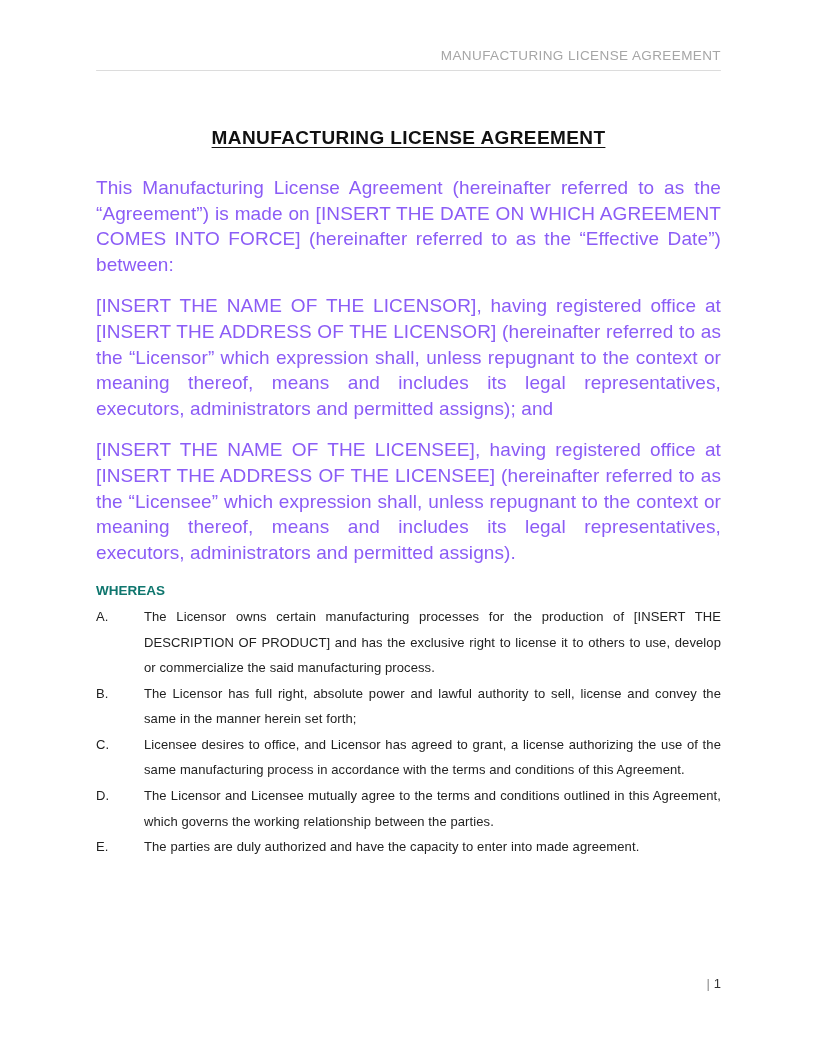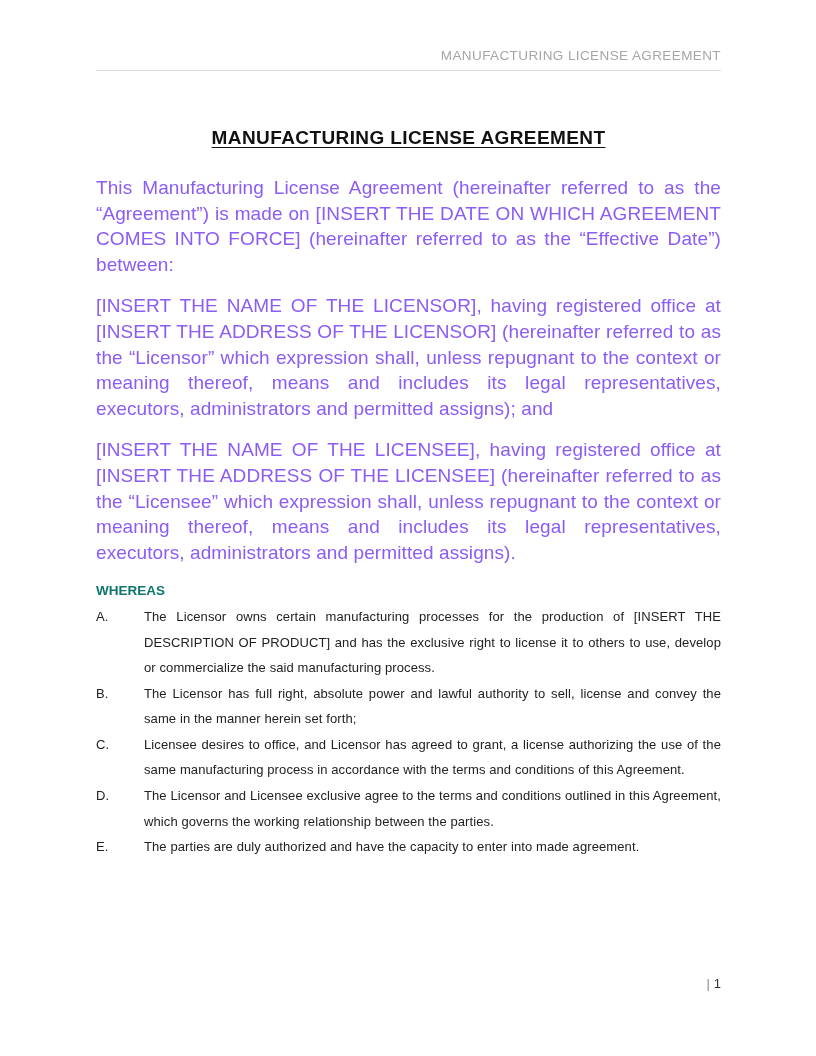--- a/index.html
+++ b/index.html
@@ -127,21 +127,21 @@
         <span class="recital-text">The Licensor has full right, absolute power and lawful authority to sell, license and convey the same in the manner herein set forth;</span>
       </div>
 
       <div class="recital-item">
         <span class="recital-label">C.</span>
         <span class="recital-text">Licensee desires to office, and Licensor has agreed to grant, a license authorizing the use of the same manufacturing process in accordance with the terms and conditions of this Agreement.</span>
       </div>
 
       <div class="recital-item">
         <span class="recital-label">D.</span>
-        <span class="recital-text">The Licensor and Licensee exclusive agree to the terms and conditions outlined in this Agreement, which governs the working relationship between the parties.</span>
+        <span class="recital-text">The Licensor and Licensee mutually agree to the terms and conditions outlined in this Agreement, which governs the working relationship between the parties.</span>
       </div>
 
       <div class="recital-item">
         <span class="recital-label">E.</span>
         <span class="recital-text">The parties are duly authorized and have the capacity to enter into made agreement.</span>
       </div>
 
     </div>
   </div>
 

